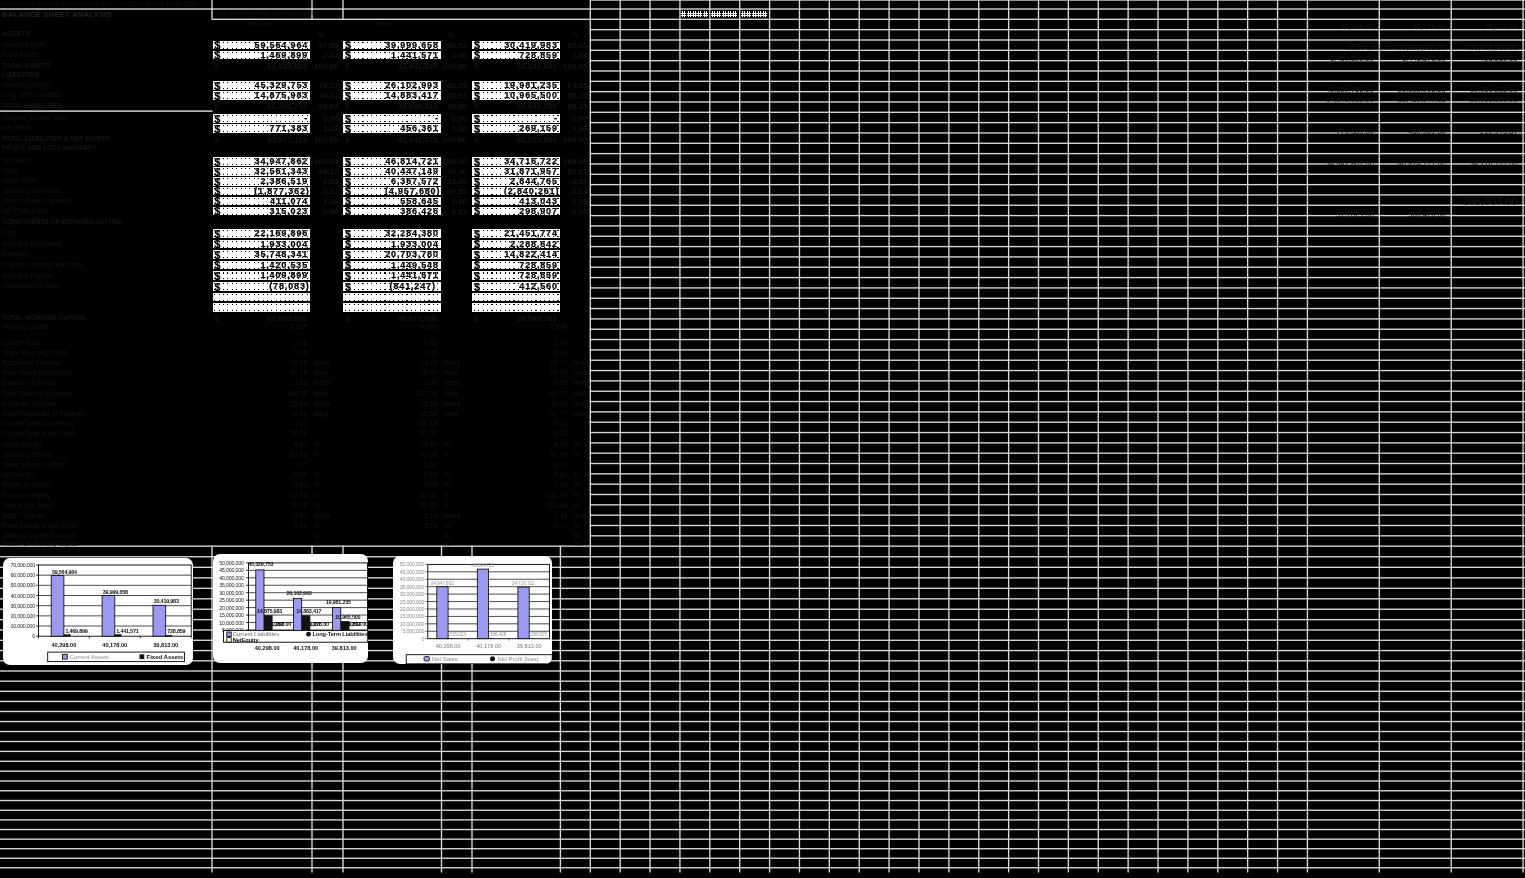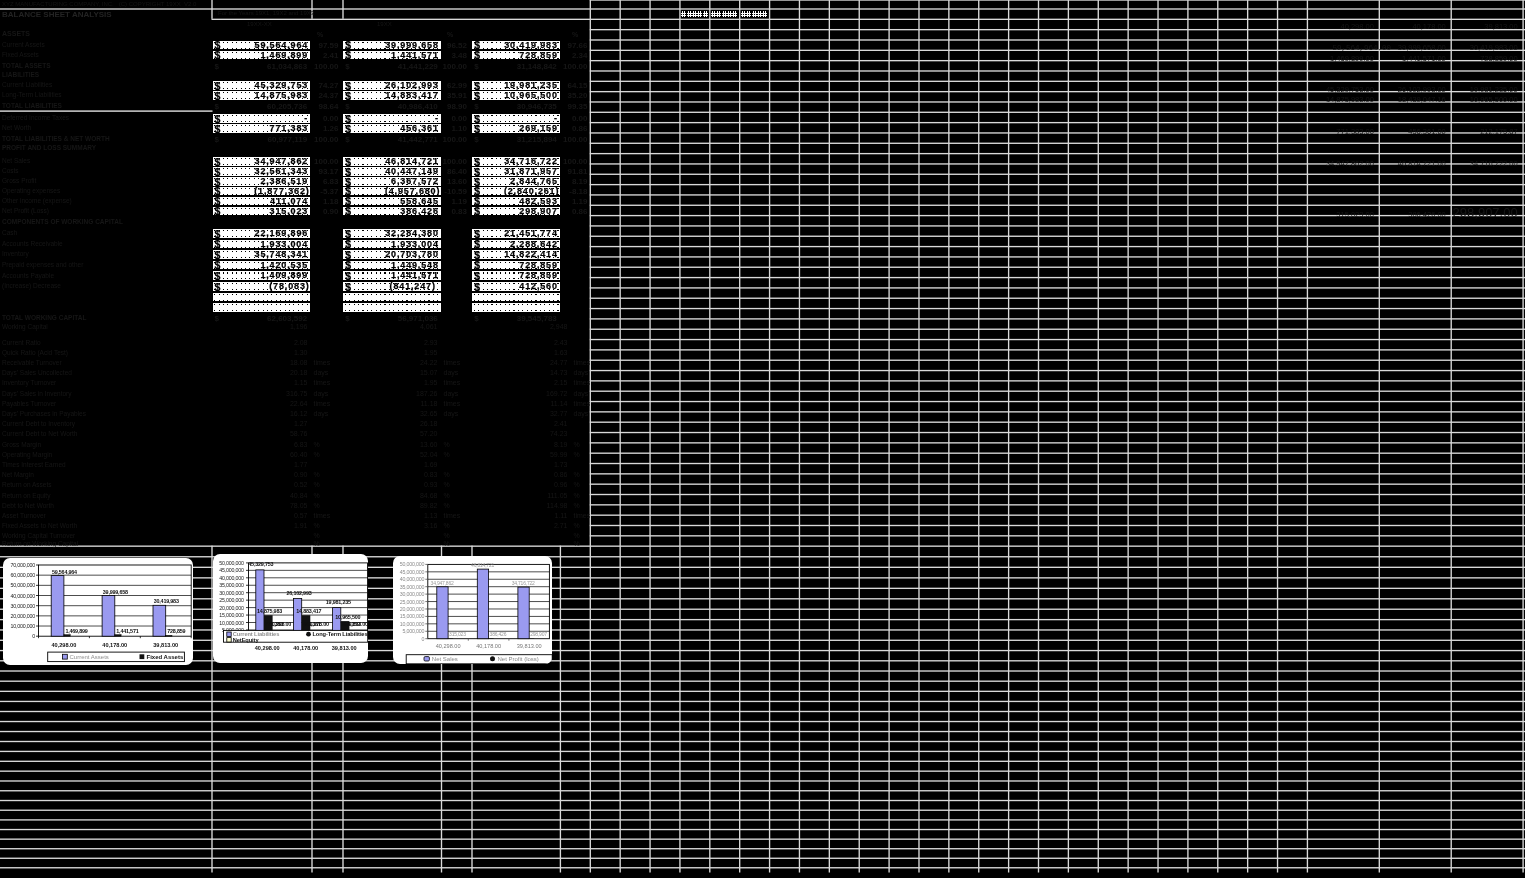--- a/index.html
+++ b/index.html
@@ -553,21 +553,21 @@
     <div style="position:absolute;left:212.6px;top:196.7px;width:97.5px;height:8.6px;font-family:'Liberation Sans',sans-serif;font-size:9px;font-weight:bold;color:#000;letter-spacing:0.85px;-webkit-text-stroke:0.25px #000;">
       <span style="position:absolute;left:2px;top:-1.4px;font-size:10.5px">$</span>
       <span style="position:absolute;right:2px;top:-1px">411,074</span>
     </div>
     <div style="position:absolute;left:343.3px;top:196.7px;width:97.5px;height:8.6px;font-family:'Liberation Sans',sans-serif;font-size:9px;font-weight:bold;color:#000;letter-spacing:0.85px;-webkit-text-stroke:0.25px #000;">
       <span style="position:absolute;left:2px;top:-1.4px;font-size:10.5px">$</span>
       <span style="position:absolute;right:2px;top:-1px">558,645</span>
     </div>
     <div style="position:absolute;left:472.3px;top:196.7px;width:87.5px;height:8.6px;font-family:'Liberation Sans',sans-serif;font-size:9px;font-weight:bold;color:#000;letter-spacing:0.85px;-webkit-text-stroke:0.25px #000;">
       <span style="position:absolute;left:2px;top:-1.4px;font-size:10.5px">$</span>
-      <span style="position:absolute;right:2px;top:-1px">482,593</span>
+      <span style="position:absolute;right:2px;top:-1px">413,043</span>
     </div>
     <div style="position:absolute;left:298.5px;top:197.0px;font-size:8px;line-height:9px;color:#161616;white-space:pre;font-family:'Liberation Sans',sans-serif;font-weight:bold;width:40.0px;text-align:right;">1.18</div>
     <div style="position:absolute;left:427.0px;top:197.0px;font-size:8px;line-height:9px;color:#161616;white-space:pre;font-family:'Liberation Sans',sans-serif;font-weight:bold;width:40.0px;text-align:right;">1.19</div>
     <div style="position:absolute;left:547.5px;top:197.0px;font-size:8px;line-height:9px;color:#161616;white-space:pre;font-family:'Liberation Sans',sans-serif;font-weight:bold;width:40.0px;text-align:right;">1.19</div>
     <div style="position:absolute;left:212.6px;top:206.6px;width:97.5px;height:8.6px;font-family:'Liberation Sans',sans-serif;font-size:9px;font-weight:bold;color:#000;letter-spacing:0.85px;-webkit-text-stroke:0.25px #000;">
       <span style="position:absolute;left:2px;top:-1.4px;font-size:10.5px">$</span>
       <span style="position:absolute;right:2px;top:-1px">315,023</span>
     </div>
     <div style="position:absolute;left:343.3px;top:206.6px;width:97.5px;height:8.6px;font-family:'Liberation Sans',sans-serif;font-size:9px;font-weight:bold;color:#000;letter-spacing:0.85px;-webkit-text-stroke:0.25px #000;">
       <span style="position:absolute;left:2px;top:-1.4px;font-size:10.5px">$</span>
@@ -818,41 +818,41 @@
     <div style="position:absolute;left:313.5px;top:532.4px;font-size:7px;line-height:8px;color:#161616;white-space:pre;font-family:'Liberation Sans',sans-serif;">%</div>
     <div style="position:absolute;left:443.5px;top:532.4px;font-size:7px;line-height:8px;color:#161616;white-space:pre;font-family:'Liberation Sans',sans-serif;">%</div>
     <div style="position:absolute;left:573.5px;top:532.4px;font-size:7px;line-height:8px;color:#161616;white-space:pre;font-family:'Liberation Sans',sans-serif;">%</div>
     <div style="position:absolute;left:2.0px;top:540.4px;font-size:6.5px;line-height:7.5px;color:#161616;white-space:pre;font-family:'Liberation Sans',sans-serif;">Return on Working Capital</div>
     <div style="position:absolute;left:313.5px;top:540.4px;font-size:7px;line-height:8px;color:#161616;white-space:pre;font-family:'Liberation Sans',sans-serif;">%</div>
     <div style="position:absolute;left:443.5px;top:540.4px;font-size:7px;line-height:8px;color:#161616;white-space:pre;font-family:'Liberation Sans',sans-serif;">%</div>
     <div style="position:absolute;left:573.5px;top:540.4px;font-size:7px;line-height:8px;color:#161616;white-space:pre;font-family:'Liberation Sans',sans-serif;">%</div>
 <div style="position:absolute;left:1307.9px;top:23.2px;font-size:7.5px;line-height:8.5px;color:#161616;white-space:pre;font-family:'Liberation Sans',sans-serif;width:66.0px;text-align:right;">40,298.00</div>
     <div style="position:absolute;left:1379.8px;top:23.2px;font-size:7.5px;line-height:8.5px;color:#161616;white-space:pre;font-family:'Liberation Sans',sans-serif;width:66.0px;text-align:right;">40,178.00</div>
     <div style="position:absolute;left:1451.7px;top:23.2px;font-size:7.5px;line-height:8.5px;color:#161616;white-space:pre;font-family:'Liberation Sans',sans-serif;width:66.0px;text-align:right;">39,813.00</div>
-    <div style="position:absolute;left:1307.9px;top:44.3px;font-size:7.5px;line-height:8.5px;color:#161616;white-space:pre;font-family:Liberation Mono, monospace;width:66.0px;text-align:right;padding-left:17px;">59,564,964.00</div>
+    <div style="position:absolute;left:1307.9px;top:44.3px;font-size:7.5px;line-height:8.5px;color:#161616;white-space:pre;font-family:Liberation Serif, serif;width:66.0px;text-align:right;padding-left:17px;">59,564,964.00</div>
     <div style="position:absolute;left:1379.8px;top:44.3px;font-size:7.5px;line-height:8.5px;color:#161616;white-space:pre;font-family:'Liberation Sans',sans-serif;width:66.0px;text-align:right;">39,999,658.00</div>
     <div style="position:absolute;left:1451.7px;top:44.3px;font-size:7.5px;line-height:8.5px;color:#161616;white-space:pre;font-family:'Liberation Sans',sans-serif;width:66.0px;text-align:right;">30,419,983.00</div>
     <div style="position:absolute;left:1307.9px;top:54.8px;font-size:7.5px;line-height:8.5px;color:#161616;white-space:pre;font-family:'Liberation Sans',sans-serif;width:66.0px;text-align:right;">1,469,899.00</div>
     <div style="position:absolute;left:1379.8px;top:54.8px;font-size:7.5px;line-height:8.5px;color:#161616;white-space:pre;font-family:'Liberation Sans',sans-serif;width:66.0px;text-align:right;">1,441,571.00</div>
     <div style="position:absolute;left:1451.7px;top:54.8px;font-size:7.5px;line-height:8.5px;color:#161616;white-space:pre;font-family:'Liberation Sans',sans-serif;width:66.0px;text-align:right;">728,859.00</div>
     <div style="position:absolute;left:1307.9px;top:85.5px;font-size:7.5px;line-height:8.5px;color:#161616;white-space:pre;font-family:'Liberation Sans',sans-serif;width:66.0px;text-align:right;">45,329,753.00</div>
     <div style="position:absolute;left:1379.8px;top:85.5px;font-size:7.5px;line-height:8.5px;color:#161616;white-space:pre;font-family:'Liberation Sans',sans-serif;width:66.0px;text-align:right;">26,102,993.00</div>
     <div style="position:absolute;left:1451.7px;top:85.5px;font-size:7.5px;line-height:8.5px;color:#161616;white-space:pre;font-family:'Liberation Sans',sans-serif;width:66.0px;text-align:right;">19,981,235.00</div>
     <div style="position:absolute;left:1307.9px;top:95.9px;font-size:7.5px;line-height:8.5px;color:#161616;white-space:pre;font-family:'Liberation Sans',sans-serif;width:66.0px;text-align:right;">14,875,983.00</div>
     <div style="position:absolute;left:1379.8px;top:95.9px;font-size:7.5px;line-height:8.5px;color:#161616;white-space:pre;font-family:'Liberation Sans',sans-serif;width:66.0px;text-align:right;">18,439,047.16</div>
     <div style="position:absolute;left:1451.7px;top:95.9px;font-size:7.5px;line-height:8.5px;color:#161616;white-space:pre;font-family:'Liberation Sans',sans-serif;width:66.0px;text-align:right;">10,965,500.00</div>
     <div style="position:absolute;left:1307.9px;top:127.5px;font-size:7.5px;line-height:8.5px;color:#161616;white-space:pre;font-family:'Liberation Sans',sans-serif;width:66.0px;text-align:right;">771,383.00</div>
     <div style="position:absolute;left:1379.8px;top:127.5px;font-size:7.5px;line-height:8.5px;color:#161616;white-space:pre;font-family:'Liberation Sans',sans-serif;width:66.0px;text-align:right;">456,361.00</div>
     <div style="position:absolute;left:1451.7px;top:127.5px;font-size:7.5px;line-height:8.5px;color:#161616;white-space:pre;font-family:'Liberation Sans',sans-serif;width:66.0px;text-align:right;">212,175.87</div>
     <div style="position:absolute;left:1307.9px;top:159.8px;font-size:7.5px;line-height:8.5px;color:#161616;white-space:pre;font-family:'Liberation Sans',sans-serif;width:66.0px;text-align:right;">34,947,862.00</div>
     <div style="position:absolute;left:1379.8px;top:159.8px;font-size:7.5px;line-height:8.5px;color:#161616;white-space:pre;font-family:'Liberation Sans',sans-serif;width:66.0px;text-align:right;">46,814,721.00</div>
     <div style="position:absolute;left:1451.7px;top:159.8px;font-size:7.5px;line-height:8.5px;color:#161616;white-space:pre;font-family:'Liberation Sans',sans-serif;width:66.0px;text-align:right;">34,716,722.00</div>
     <div style="position:absolute;left:1307.9px;top:211.3px;font-size:7.5px;line-height:8.5px;color:#161616;white-space:pre;font-family:'Liberation Sans',sans-serif;width:66.0px;text-align:right;">315,023.00</div>
     <div style="position:absolute;left:1379.8px;top:211.3px;font-size:7.5px;line-height:8.5px;color:#161616;white-space:pre;font-family:'Liberation Sans',sans-serif;width:66.0px;text-align:right;">386,426.00</div>
-    <div style="position:absolute;left:1451.7px;top:209px;font-size:13px;line-height:8.5px;color:#161616;white-space:pre;font-family:'Liberation Sans',sans-serif;width:66.0px;text-align:right;">298,907.00</div>
+    <div style="position:absolute;left:1451.7px;top:197px;font-size:11px;line-height:8.5px;color:#161616;white-space:pre;font-family:'Liberation Sans',sans-serif;width:66.0px;text-align:right;">298,907.00</div>
 <div style="position:absolute;left:2.5px;top:557.8px;width:190.5px;height:106.8px;background:#fff;border-radius:7px;overflow:hidden">
       <svg width="191" height="107" style="position:absolute;left:0;top:0">
         <rect x="35.5" y="7.0" width="152.7" height="71.2" fill="#fff" stroke="#000" stroke-width="0.9"></rect>
         <line x1="35.5" y1="17.17" x2="188.2" y2="17.17" stroke="#000" stroke-width="0.7"></line>
         <line x1="35.5" y1="27.34" x2="188.2" y2="27.34" stroke="#000" stroke-width="0.7"></line>
         <line x1="35.5" y1="37.51" x2="188.2" y2="37.51" stroke="#000" stroke-width="0.7"></line>
         <line x1="35.5" y1="47.69" x2="188.2" y2="47.69" stroke="#000" stroke-width="0.7"></line>
         <line x1="35.5" y1="57.86" x2="188.2" y2="57.86" stroke="#000" stroke-width="0.7"></line>
         <line x1="35.5" y1="68.03" x2="188.2" y2="68.03" stroke="#000" stroke-width="0.7"></line>
         <text x="32.0" y="9.0" fill="#222" style="font-family:Liberation Sans,sans-serif;font-size:5.3px;letter-spacing:-0.2px;" text-anchor="end">70,000,000</text>

